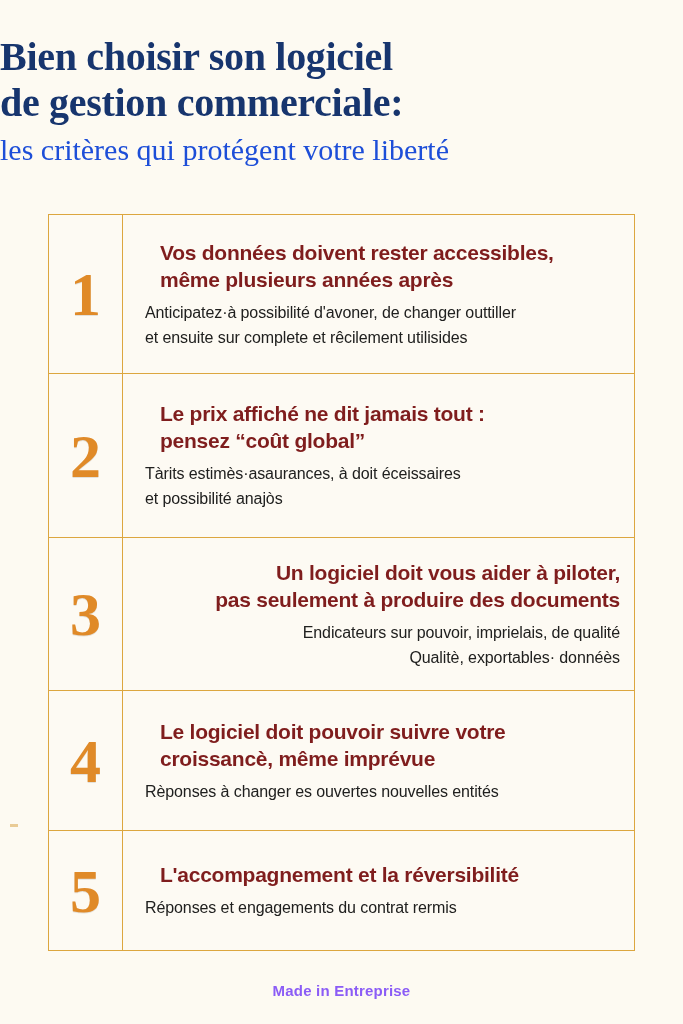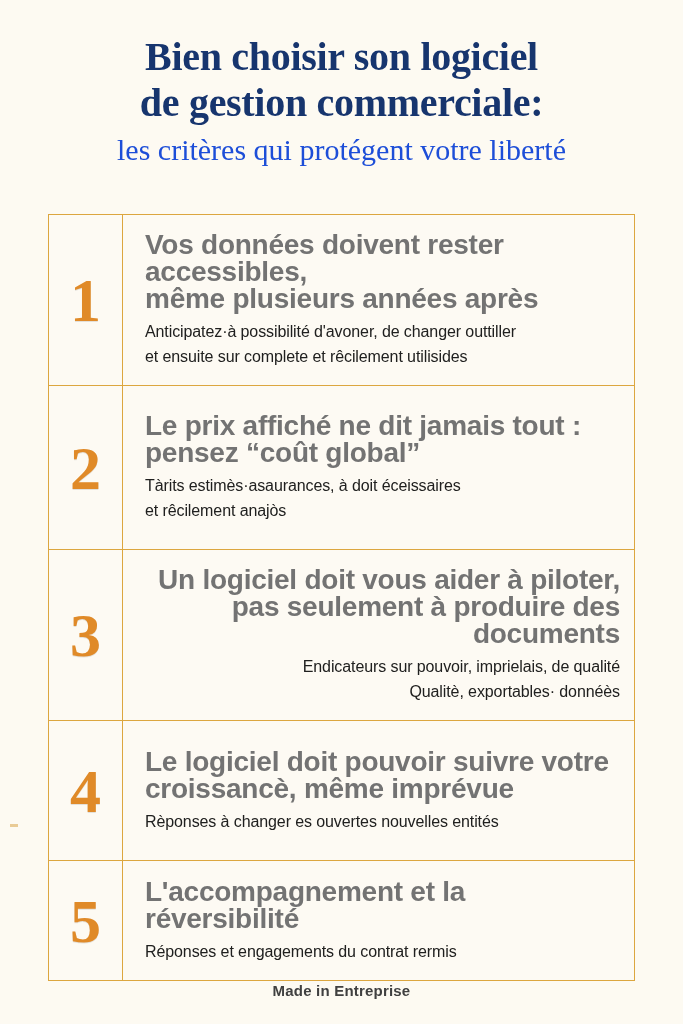--- a/index.html
+++ b/index.html
@@ -23,21 +23,21 @@
     background: #fdfaf2;
     box-sizing: border-box;
   }
 
   
   .header {
     position: absolute;
     left: 0;
     top: 34px;
     width: 683px;
-    text-align: center;
+    text-align: left;
   }
   .title-line {
     font-family: "Liberation Serif", "DejaVu Serif", serif;
     font-weight: bold;
     color: #17356e;
     font-size: 40px;
     line-height: 46px;
     letter-spacing: -0.3px;
     white-space: nowrap;
   }
@@ -100,26 +100,27 @@
 
   .text-cell {
     flex: 1 1 auto;
     padding: 16px 14px 16px 22px;
     box-sizing: border-box;
     display: flex;
     flex-direction: column;
     justify-content: center;
   }
   .card-title {
-    color: #737373;
-    font-weight: bold;
-    font-size: 28px;
+    color: #7f1d1d;
+    font-weight: bold;
+    font-size: 21px;
     line-height: 27px;
     letter-spacing: -0.25px;
     margin-bottom: 7px;
+    margin-left: 15px;
   }
   .card-body {
     color: #20201f;
     font-size: 16px;
     line-height: 25px;
     letter-spacing: -0.1px;
   }
 
   
   .row-1 .text-cell { min-height: 158px; }
@@ -128,21 +129,21 @@
   .row-4 .text-cell { min-height: 139px; }
   .row-5 .text-cell { min-height: 119px; }
 
   
   .footer {
     position: absolute;
     left: 0;
     top: 982px;
     width: 683px;
     text-align: center;
-    color: #404040;
+    color: #8b5cf6;
     font-weight: bold;
     font-size: 15px;
     letter-spacing: 0.2px;
   }
 </style>
 </head>
 <body>
 
 <div class="page">
 
@@ -176,21 +177,21 @@
       <div class="num-cell">
         <span class="num">2</span>
       </div>
       <div class="text-cell">
         <div class="card-title">
           <span>Le prix affiché ne dit jamais tout :</span><br>
           <span>pensez “coût global”</span>
         </div>
         <div class="card-body">
           <span>Tàrits estimès·asaurances, à doit éceissaires</span><br>
-          <span>et rêcilement anajòs</span>
+          <span>et possibilité anajòs</span>
         </div>
       </div>
     </div>
 
     <div class="row row-3">
       <div class="num-cell">
         <span class="num">3</span>
       </div>
       <div class="text-cell">
         <div class="card-title">

